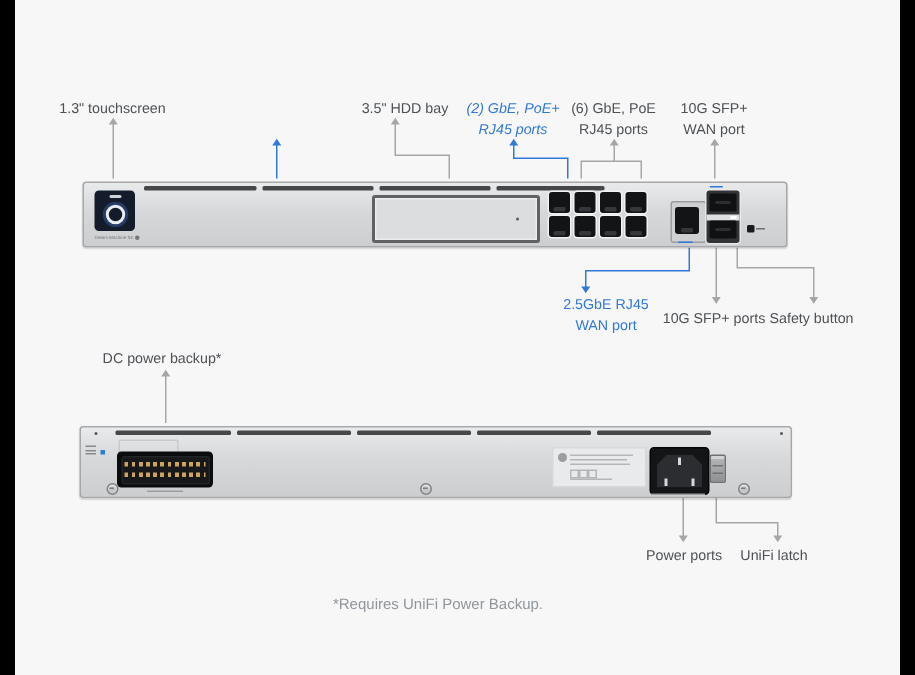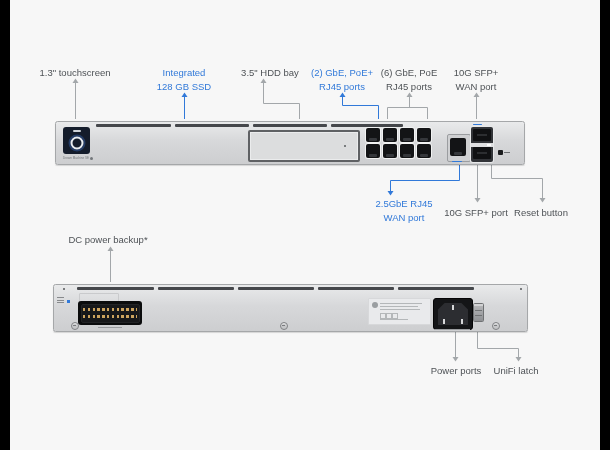--- a/index.html
+++ b/index.html
@@ -177,61 +177,58 @@
     </g>
     <g>
       <path class="ln" d="M477.5,332 V348.5 H518.5 V358"></path>
         <path class="ah" d="M515.5,357 L518.5,361.5 L521.5,357 Z"></path>
     </g>
   </svg>
 
   <div class="callout" style="left:75px; top:66px;">
     <div>1.3" touchscreen</div>
   </div>
-  <div class="callout accent" style="left:184px; top:66px;">
-    <div>Integrated</div>
-    <div>128 GB SSD</div>
-  </div>
   <div class="callout" style="left:270px; top:66px;">
     <div>3.5" HDD bay</div>
   </div>
-  <div class="callout accent" style="left:342px; top:66px;">
+  <div class="callout accent" style="left:342px; top:66px;font-style:italic;">
     <div>(2) GbE, PoE+</div>
     <div>RJ45 ports</div>
   </div>
   <div class="callout" style="left:409px; top:66px;">
     <div>(6) GbE, PoE</div>
     <div>RJ45 ports</div>
   </div>
   <div class="callout" style="left:476px; top:66px;">
     <div>10G SFP+</div>
     <div>WAN port</div>
   </div>
 
   <div class="callout accent" style="left:404px; top:197px;">
     <div>2.5GbE RJ45</div>
     <div>WAN port</div>
   </div>
   <div class="callout" style="left:476px; top:206px;">
-    <div>10G SFP+ port</div>
+    <div>10G SFP+ ports</div>
   </div>
   <div class="callout" style="left:541px; top:206px;">
-    <div>Reset button</div>
+    <div>Safety button</div>
   </div>
 
   <div class="callout" style="left:108px; top:233px;">
     <div>DC power backup*</div>
   </div>
   <div class="callout" style="left:456px; top:364px;">
     <div>Power ports</div>
   </div>
   <div class="callout" style="left:516px; top:364px;">
     <div>UniFi latch</div>
   </div>
 
+  <div class="footnote" style="left:292px; top:398px;">*Requires UniFi Power Backup.</div>
 
   <div id="front" class="chassis">
     <div class="vent" style="left:40px; width:75px;"></div>
     <div class="vent" style="left:119px; width:74px;"></div>
     <div class="vent" style="left:197px; width:74px;"></div>
     <div class="vent" style="left:275px; width:72px;"></div>
 
     <div class="touchscreen">
       <div class="dash"></div>
       <div class="ring"></div>

